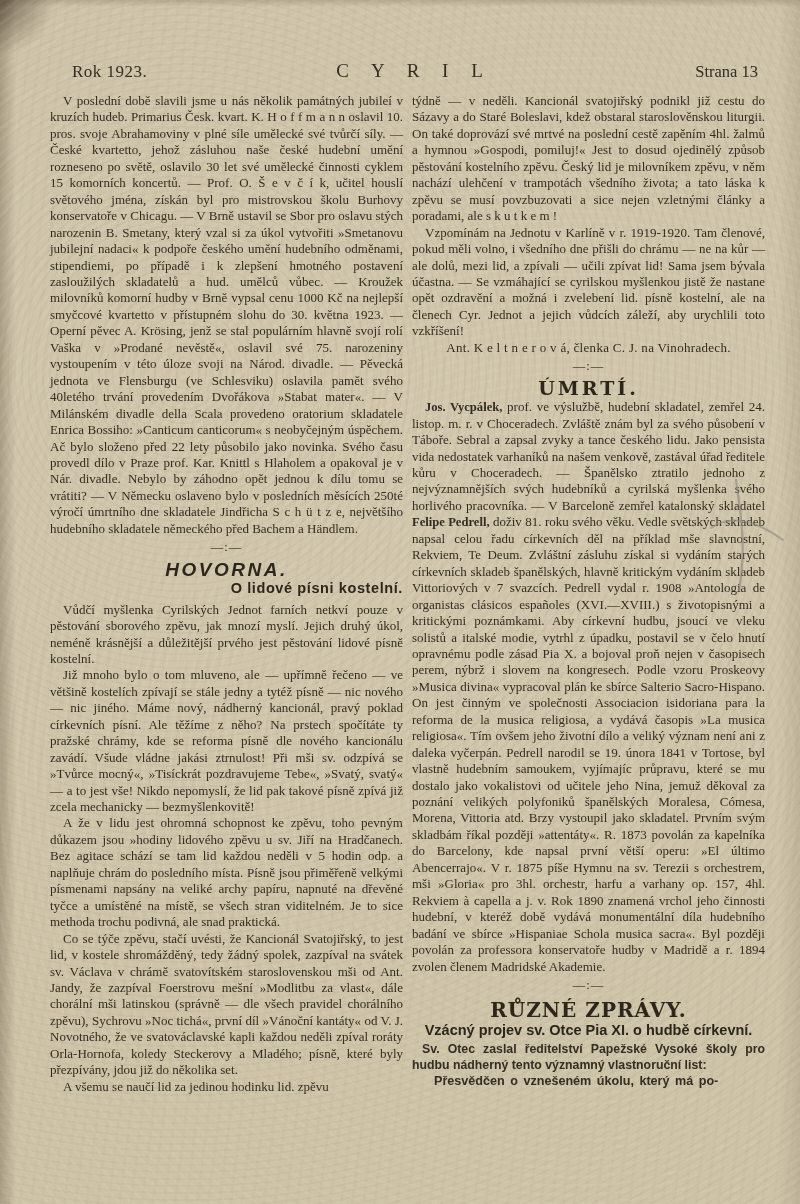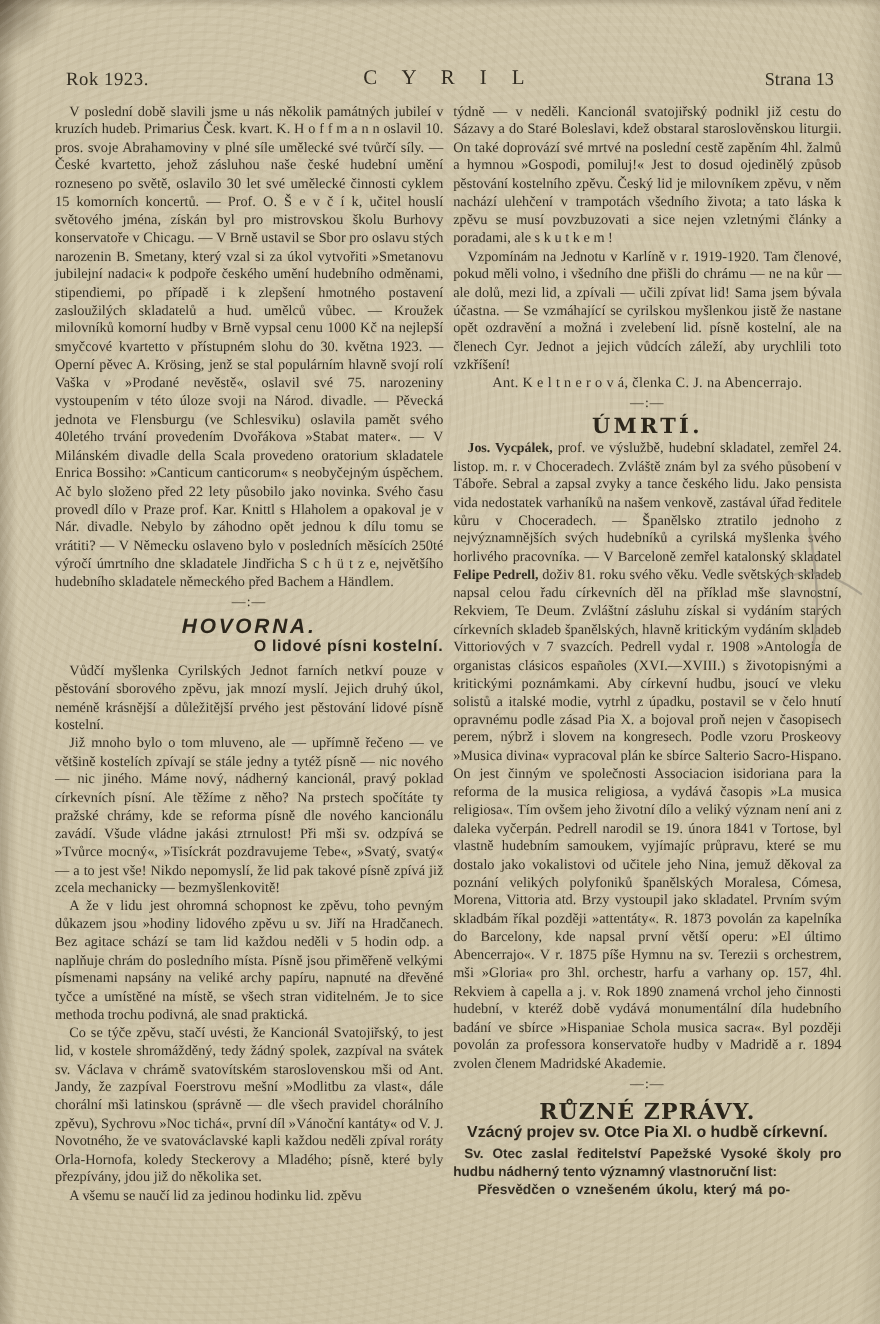--- a/index.html
+++ b/index.html
@@ -18,21 +18,21 @@
       linear-gradient(to bottom, #ccc2a6 0%, #d1c7ac 55%, #ded6c2 88%, #e3dcca 100%);
   }
   
   .page::before {
     content:""; position:absolute; inset:0; pointer-events:none;
     background:
       repeating-radial-gradient(circle at 23% 31%, rgba(120,100,70,.05) 0 2px, rgba(0,0,0,0) 2px 7px),
       repeating-radial-gradient(circle at 71% 64%, rgba(255,250,235,.06) 0 3px, rgba(0,0,0,0) 3px 9px),
       repeating-linear-gradient(97deg, rgba(110,95,70,.03) 0 3px, rgba(0,0,0,0) 3px 11px);
   }
-  .header { position:absolute; top:62px; left:56px; right:40px; height:24px; }
+  .header { position:absolute; top:62px; left:68px; right:40px; height:24px; }
   .header .year   { position:absolute; left:4px;  top:0; font-size:17px; letter-spacing:.5px; }
   .header .title  { position:absolute; left:0; right:0; top:-2px; text-align:center; font-size:19px; letter-spacing:9px; }
   .header .pageno { position:absolute; right:2px; top:0; font-size:16.5px; }
 
   .content { position:absolute; top:93px; left:50px; display:flex; gap:9px; }
   .col { width:353px; font-size:13px; line-height:16.45px; text-align:justify; }
   .para { margin:0; text-indent:13px; }
   .para.noindent { text-indent:0; }
   .divider { text-align:center; margin:2px 0 1px 0; text-indent:0; letter-spacing:1px; font-size:12.5px; }
   .h-big {
@@ -94,21 +94,21 @@
       <p class="para">Vůdčí myšlenka Cyrilských Jednot farních netkví pouze v pěstování sborového zpěvu, jak mnozí myslí. Jejich druhý úkol, neméně krásnější a důležitější prvého jest pěstování lidové písně kostelní.</p>
       <p class="para">Již mnoho bylo o tom mluveno, ale — upřímně řečeno — ve většině kostelích zpívají se stále jedny a tytéž písně — nic nového — nic jiného. Máme nový, nádherný kancionál, pravý poklad církevních písní. Ale těžíme z něho? Na prstech spočítáte ty pražské chrámy, kde se reforma písně dle nového kancionálu zavádí. Všude vládne jakási ztrnulost! Při mši sv. odzpívá se »Tvůrce mocný«, »Tisíckrát pozdravujeme Tebe«, »Svatý, svatý« — a to jest vše! Nikdo nepomyslí, že lid pak takové písně zpívá již zcela mechanicky — bezmyšlenkovitě!</p>
       <p class="para">A že v lidu jest ohromná schopnost ke zpěvu, toho pevným důkazem jsou »hodiny lidového zpěvu u sv. Jiří na Hradčanech. Bez agitace schází se tam lid každou neděli v 5 hodin odp. a naplňuje chrám do posledního místa. Písně jsou přiměřeně velkými písmenami napsány na veliké archy papíru, napnuté na dřevěné tyčce a umístěné na místě, se všech stran viditelném. Je to sice methoda trochu podivná, ale snad praktická.</p>
       <p class="para">Co se týče zpěvu, stačí uvésti, že Kancionál Svatojiřský, to jest lid, v kostele shromážděný, tedy žádný spolek, zazpíval na svátek sv. Václava v chrámě svatovítském staroslovenskou mši od Ant. Jandy, že zazpíval Foerstrovu mešní »Modlitbu za vlast«, dále chorální mši latinskou (správně — dle všech pravidel chorálního zpěvu), Sychrovu »Noc tichá«, první díl »Vánoční kantáty« od V. J. Novotného, že ve svatováclavské kapli každou neděli zpíval roráty Orla-Hornofa, koledy Steckerovy a Mladého; písně, které byly přezpívány, jdou již do několika set.</p>
       <p class="para">A všemu se naučí lid za jedinou hodinku lid. zpěvu</p>
     </div>
 
     <div class="col">
       <p class="para noindent">týdně — v neděli. Kancionál svatojiřský podnikl již cestu do Sázavy a do Staré Boleslavi, kdež obstaral staroslověnskou liturgii. On také doprovází své mrtvé na poslední cestě zapěním 4hl. žalmů a hymnou »Gospodi, pomiluj!« Jest to dosud ojedinělý způsob pěstování kostelního zpěvu. Český lid je milovníkem zpěvu, v něm nachází ulehčení v trampotách všedního života; a tato láska k zpěvu se musí povzbuzovati a sice nejen vzletnými články a poradami, ale s k u t k e m !</p>
       <p class="para">Vzpomínám na Jednotu v Karlíně v r. 1919-1920. Tam členové, pokud měli volno, i všedního dne přišli do chrámu — ne na kůr — ale dolů, mezi lid, a zpívali — učili zpívat lid! Sama jsem bývala účastna. — Se vzmáhající se cyrilskou myšlenkou jistě že nastane opět ozdravění a možná i zvelebení lid. písně kostelní, ale na členech Cyr. Jednot a jejich vůdcích záleží, aby urychlili toto vzkříšení!</p>
-      <p class="signature">Ant. K e l t n e r o v á, členka C. J. na Abencerrajo.</p>
+      <p class="signature">Ant. K e l t n e r o v á, členka C. J. na Vinohradech.</p>
       <p class="divider">—:—</p>
       <h2 class="h-serif">ÚMRTÍ.</h2>
       <p class="para"><span class="bold-name">Jos. Vycpálek,</span><span> prof. ve výslužbě, hudební skladatel, zemřel 24. listop. m. r. v Choceradech. Zvláště znám byl za svého působení v Táboře. Sebral a zapsal zvyky a tance českého lidu. Jako pensista vida nedostatek varhaníků na našem venkově, zastával úřad ředitele kůru v Choceradech. — Španělsko ztratilo jednoho z nejvýznamnějších svých hudebníků a cyrilská myšlenka svého horlivého pracovníka. — V Barceloně zemřel katalonský skladatel </span><span class="bold-name">Felipe Pedrell,</span><span> doživ 81. roku svého věku. Vedle světských skladeb napsal celou řadu církevních děl na příklad mše slavnostní, Rekviem, Te Deum. Zvláštní zásluhu získal si vydáním starých církevních skladeb španělských, hlavně kritickým vydáním skladeb Vittoriových v 7 svazcích. Pedrell vydal r. 1908 »Antologia de organistas clásicos españoles (XVI.—XVIII.) s životopisnými a kritickými poznámkami. Aby církevní hudbu, jsoucí ve vleku solistů a italské modie, vytrhl z úpadku, postavil se v čelo hnutí opravnému podle zásad Pia X. a bojoval proň nejen v časopisech perem, nýbrž i slovem na kongresech. Podle vzoru Proskeovy »Musica divina« vypracoval plán ke sbírce Salterio Sacro-Hispano. On jest činným ve společnosti Associacion isidoriana para la reforma de la musica religiosa, a vydává časopis »La musica religiosa«. Tím ovšem jeho životní dílo a veliký význam není ani z daleka vyčerpán. Pedrell narodil se 19. února 1841 v Tortose, byl vlastně hudebním samoukem, vyjímajíc průpravu, které se mu dostalo jako vokalistovi od učitele jeho Nina, jemuž děkoval za poznání velikých polyfoniků španělských Moralesa, Cómesa, Morena, Vittoria atd. Brzy vystoupil jako skladatel. Prvním svým skladbám říkal později »attentáty«. R. 1873 povolán za kapelníka do Barcelony, kde napsal první větší operu: »El último Abencerrajo«. V r. 1875 píše Hymnu na sv. Terezii s orchestrem, mši »Gloria« pro 3hl. orchestr, harfu a varhany op. 157, 4hl. Rekviem à capella a j. v. Rok 1890 znamená vrchol jeho činnosti hudební, v kteréž době vydává monumentální díla hudebního badání ve sbírce »Hispaniae Schola musica sacra«. Byl později povolán za professora konservatoře hudby v Madridě a r. 1894 zvolen členem Madridské Akademie.</span></p>
       <p class="divider">—:—</p>
       <h2 class="h-zpravy">RŮZNÉ ZPRÁVY.</h2>
       <h3 class="h-sub2">Vzácný projev sv. Otce Pia XI. o hudbě církevní.</h3>
       <p class="bold-intro">Sv. Otec zaslal ředitelství Papežské Vysoké školy pro hudbu nádherný tento významný vlastnoruční list:</p>
       <p class="bold-quote">Přesvědčen o vznešeném úkolu, který má po-</p>
     </div>
 

